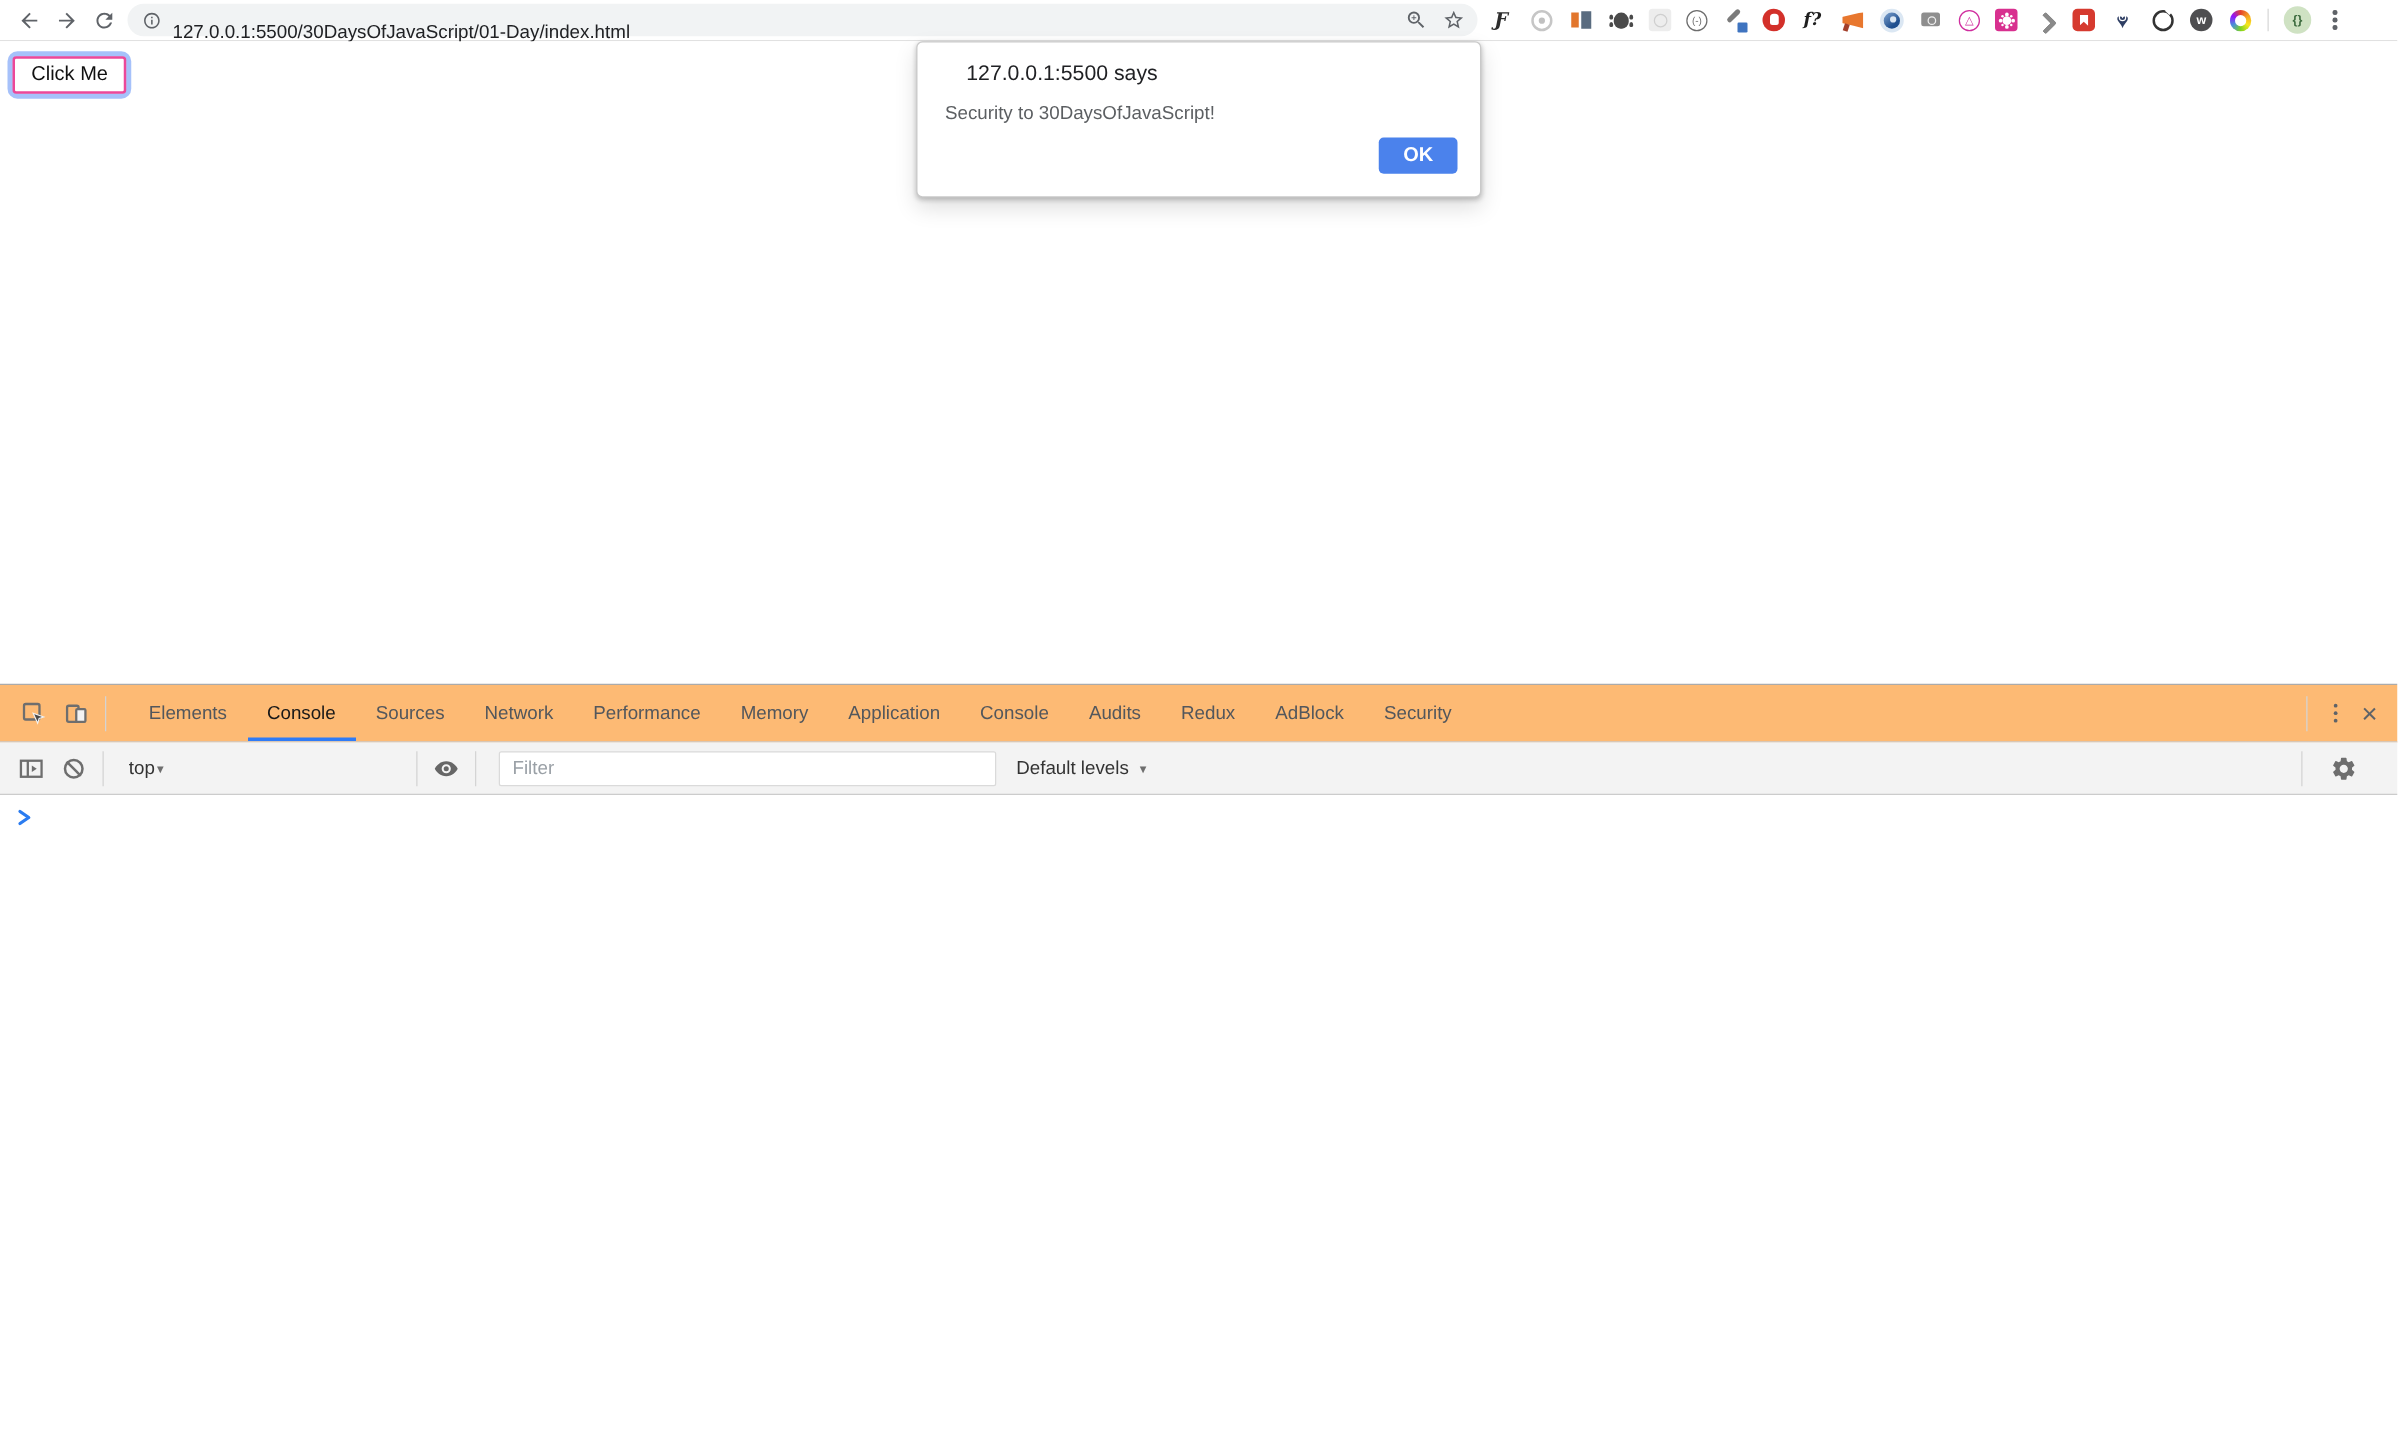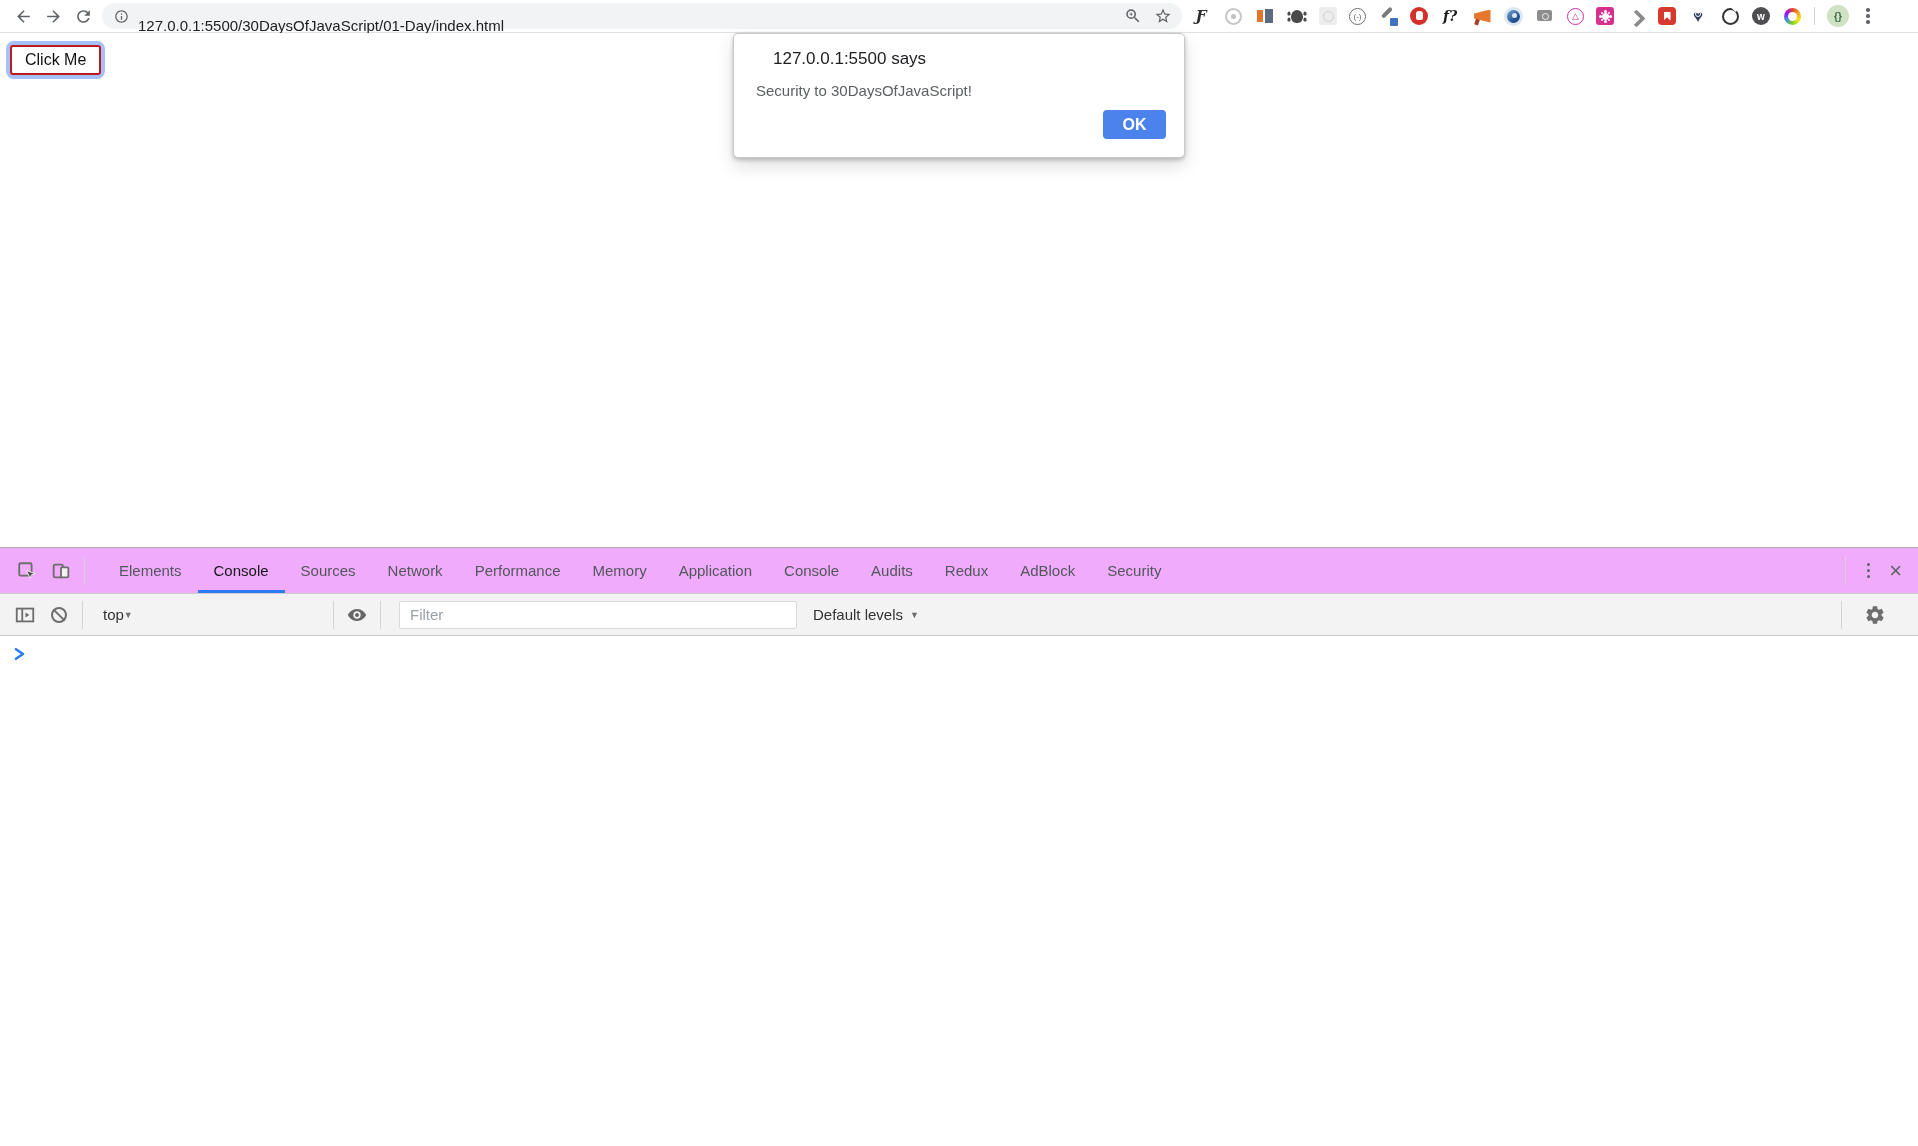--- a/index.html
+++ b/index.html
@@ -71,35 +71,35 @@
   .x-wheel::after { content:""; position:absolute; width:9px; height:9px; border-radius:50%; background:#fff; }
   .avatar { width:22px; height:22px; border-radius:50%; background:#cfe2c3; display:flex; align-items:center;
             justify-content:center; flex:0 0 auto; cursor:pointer; }
   .avatar i { font-size:10px; font-weight:bold; color:#3c6b3e; }
   .dots { display:flex; flex-direction:column; gap:2.5px; padding:0 5px; cursor:pointer; }
   .dots b { width:3.5px; height:3.5px; border-radius:50%; background:#5f6368; }
 
   
   .page { position:absolute; top:33px; left:0; width:1918px; height:514px; background:#fff; }
   .clickme-ring { position:absolute; left:6px; top:8px; border:4px solid #a6c1fa; border-radius:8px; background:#cdd9f8; }
-  .clickme { display:block; border:2px solid #b91c1c; border-radius:3px; background:#fff; font-family:inherit;
+  .clickme { display:block; border:2px solid #ec4899; border-radius:3px; background:#fff; font-family:inherit;
              font-size:16px; color:#111; padding:4px 13px; cursor:pointer; }
 
   
   .dialog { position:absolute; left:733px; top:33px; width:452px; height:125px; background:#fff;
             border:1px solid #c9c9c9; border-radius:5px; padding:15px 22px;
             box-shadow:0 2px 4px rgba(0,0,0,.22), 0 8px 18px rgba(0,0,0,.13); }
   .dialog-title { font-size:17px; color:#202124;margin-left:17px; }
   .dialog-msg { font-size:15px; color:#5c5f62; margin-top:13px; }
   .ok { position:absolute; right:18px; bottom:18px; width:63px; height:29px; background:#4b82ec; color:#fff;
         font-family:inherit; font-weight:bold; font-size:16px; border:none; border-radius:4px; cursor:pointer; }
 
   
   .devtools { position:absolute; top:547px; left:0; width:1918px; bottom:0; background:#fff; border-top:1px solid #ababab; }
-  .dt-tabbar { height:46px; background:#f0abfc; border-bottom:1px solid #ccc; display:flex; align-items:center; padding-left:10px; }
+  .dt-tabbar { height:46px; background:#fdba74; border-bottom:1px solid #ccc; display:flex; align-items:center; padding-left:10px; }
   .dt-iconbtn { width:34px; height:32px; display:flex; align-items:center; justify-content:center; cursor:pointer; }
   .dt-iconbtn svg { width:22px; height:22px; }
   .dt-sep { width:1px; height:28px; background:#d4d4d4; margin:0 6px; }
   .dt-tabs { display:flex; height:100%; margin-left:12px; }
   .dt-tab { padding:0 16px; display:flex; align-items:center; font-size:15px; color:#53575c; height:100%; cursor:pointer; }
   .dt-tab.active { color:#181818; box-shadow:inset 0 -3px 0 #2f7bf6; }
   .dt-right { margin-left:auto; display:flex; align-items:center; padding-right:12px; gap:10px; }
   .dt-close { font-size:22px; color:#5f6368; line-height:1; padding:0 4px; cursor:pointer; }
 
   .dt-toolbar { height:42px; background:#f3f3f3; border-bottom:1px solid #ccc; display:flex; align-items:center; padding:0 14px 0 8px; }

